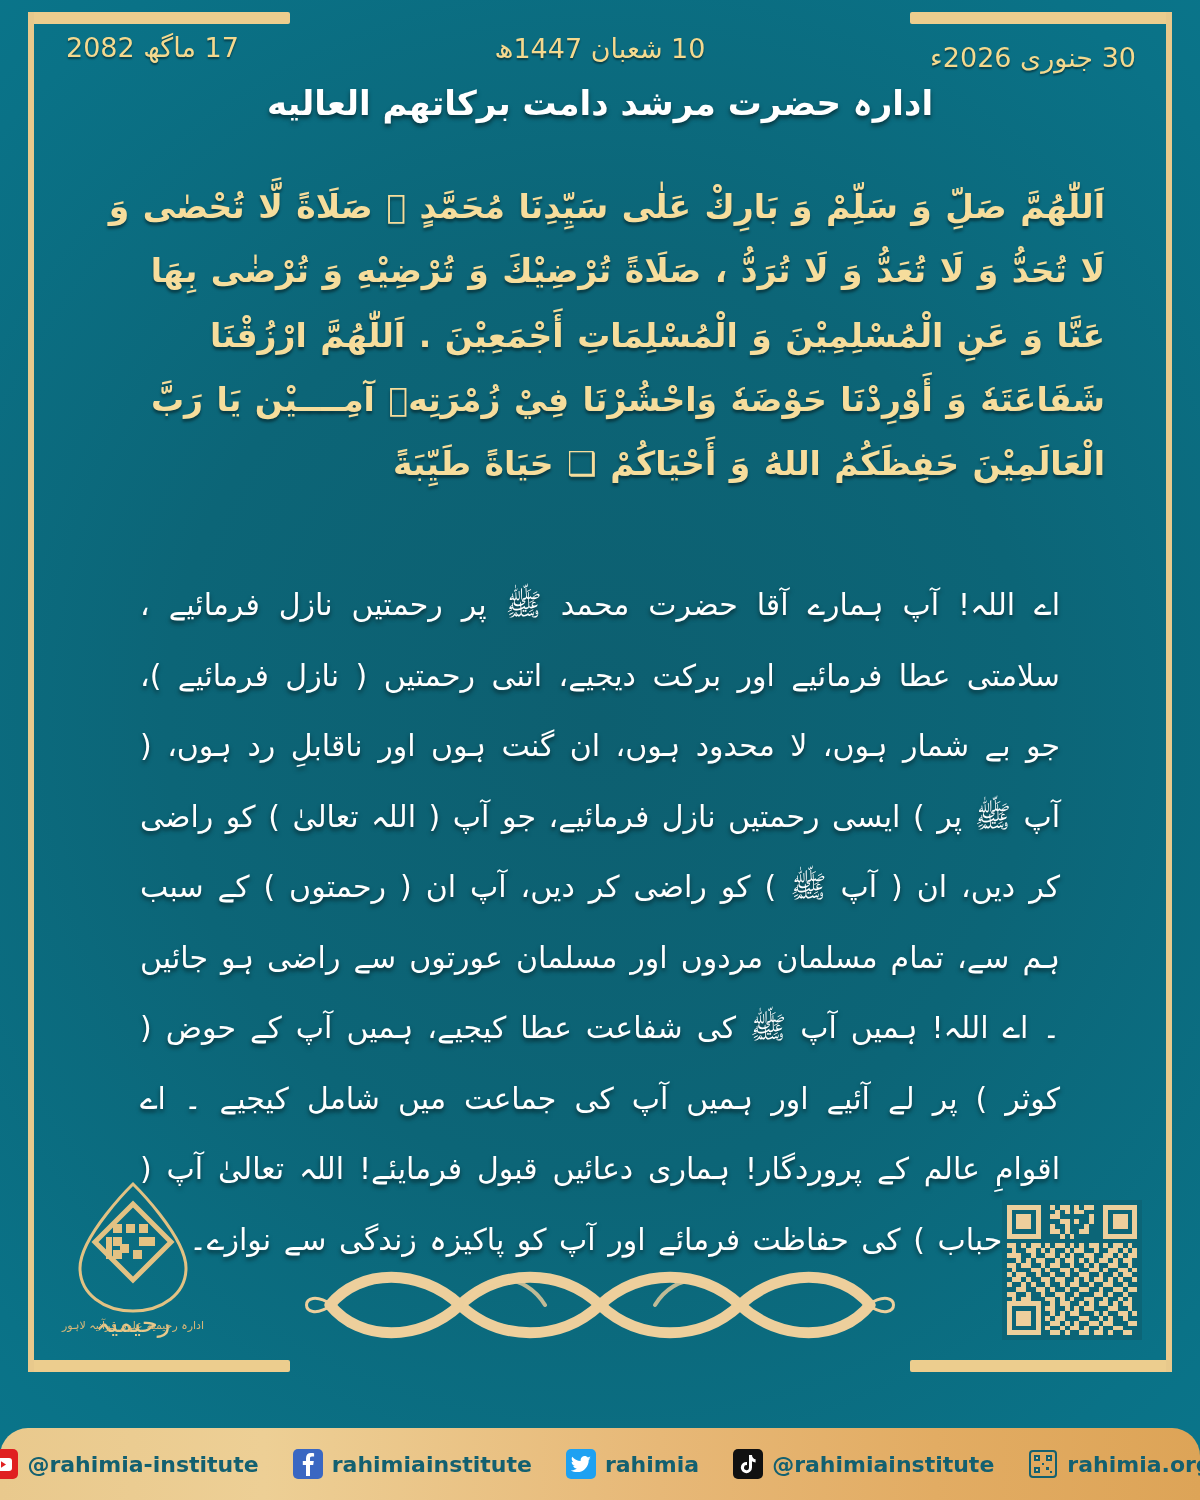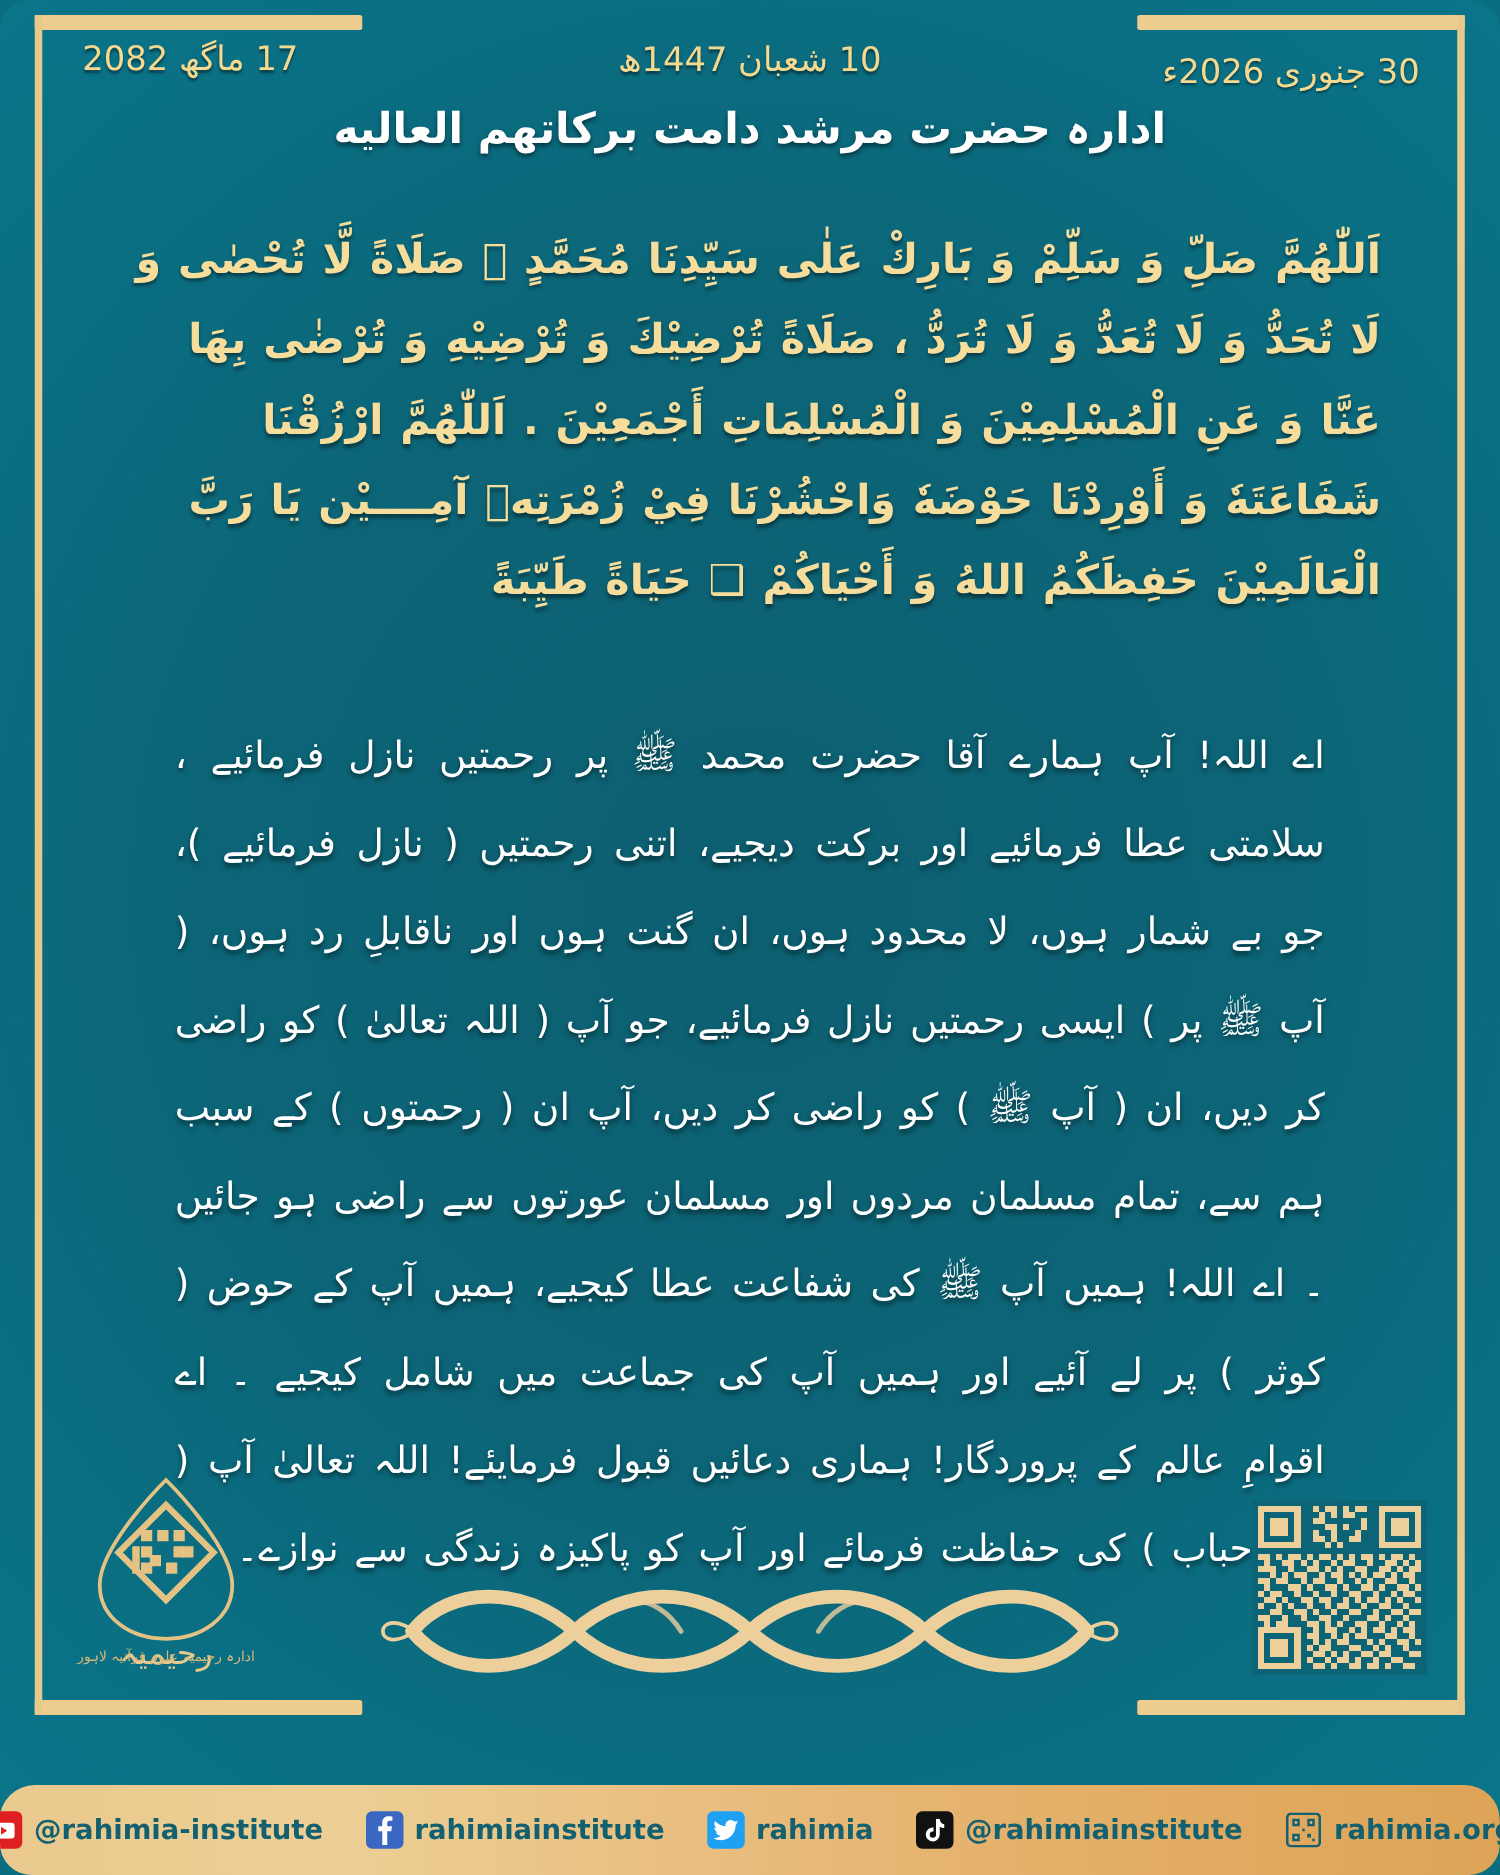--- a/index.html
+++ b/index.html
@@ -6,21 +6,20 @@
   html,body{margin:0;padding:0;}
   body{
     width:1200px;height:1500px;overflow:hidden;
     background:#0b6d80;
     font-family:"DejaVu Sans","Liberation Sans",sans-serif;
   }
   #poster{
     position:relative;width:1200px;height:1500px;overflow:hidden;
     background:
       radial-gradient(ellipse 95% 80% at 50% 48%, #0d5f70 0%, #0c6577 38%, #0a7287 72%, #0a7a90 100%);
-    border-radius: 25px;
   }
 
   
   .frame-bar{position:absolute;background:#eccd8e;}
   .f-top-l{left:28px;top:12px;width:262px;height:12px;border-radius:2px;}
   .f-top-r{right:28px;top:12px;width:262px;height:12px;border-radius:2px;}
   .f-bot-l{left:28px;bottom:128px;width:262px;height:12px;border-radius:2px;}
   .f-bot-r{right:28px;bottom:128px;width:262px;height:12px;border-radius:2px;}
   .f-left{left:28px;top:12px;width:6px;height:1360px;background:#e8c98c;}
   .f-right{right:28px;top:12px;width:6px;height:1360px;background:#e8c98c;}

